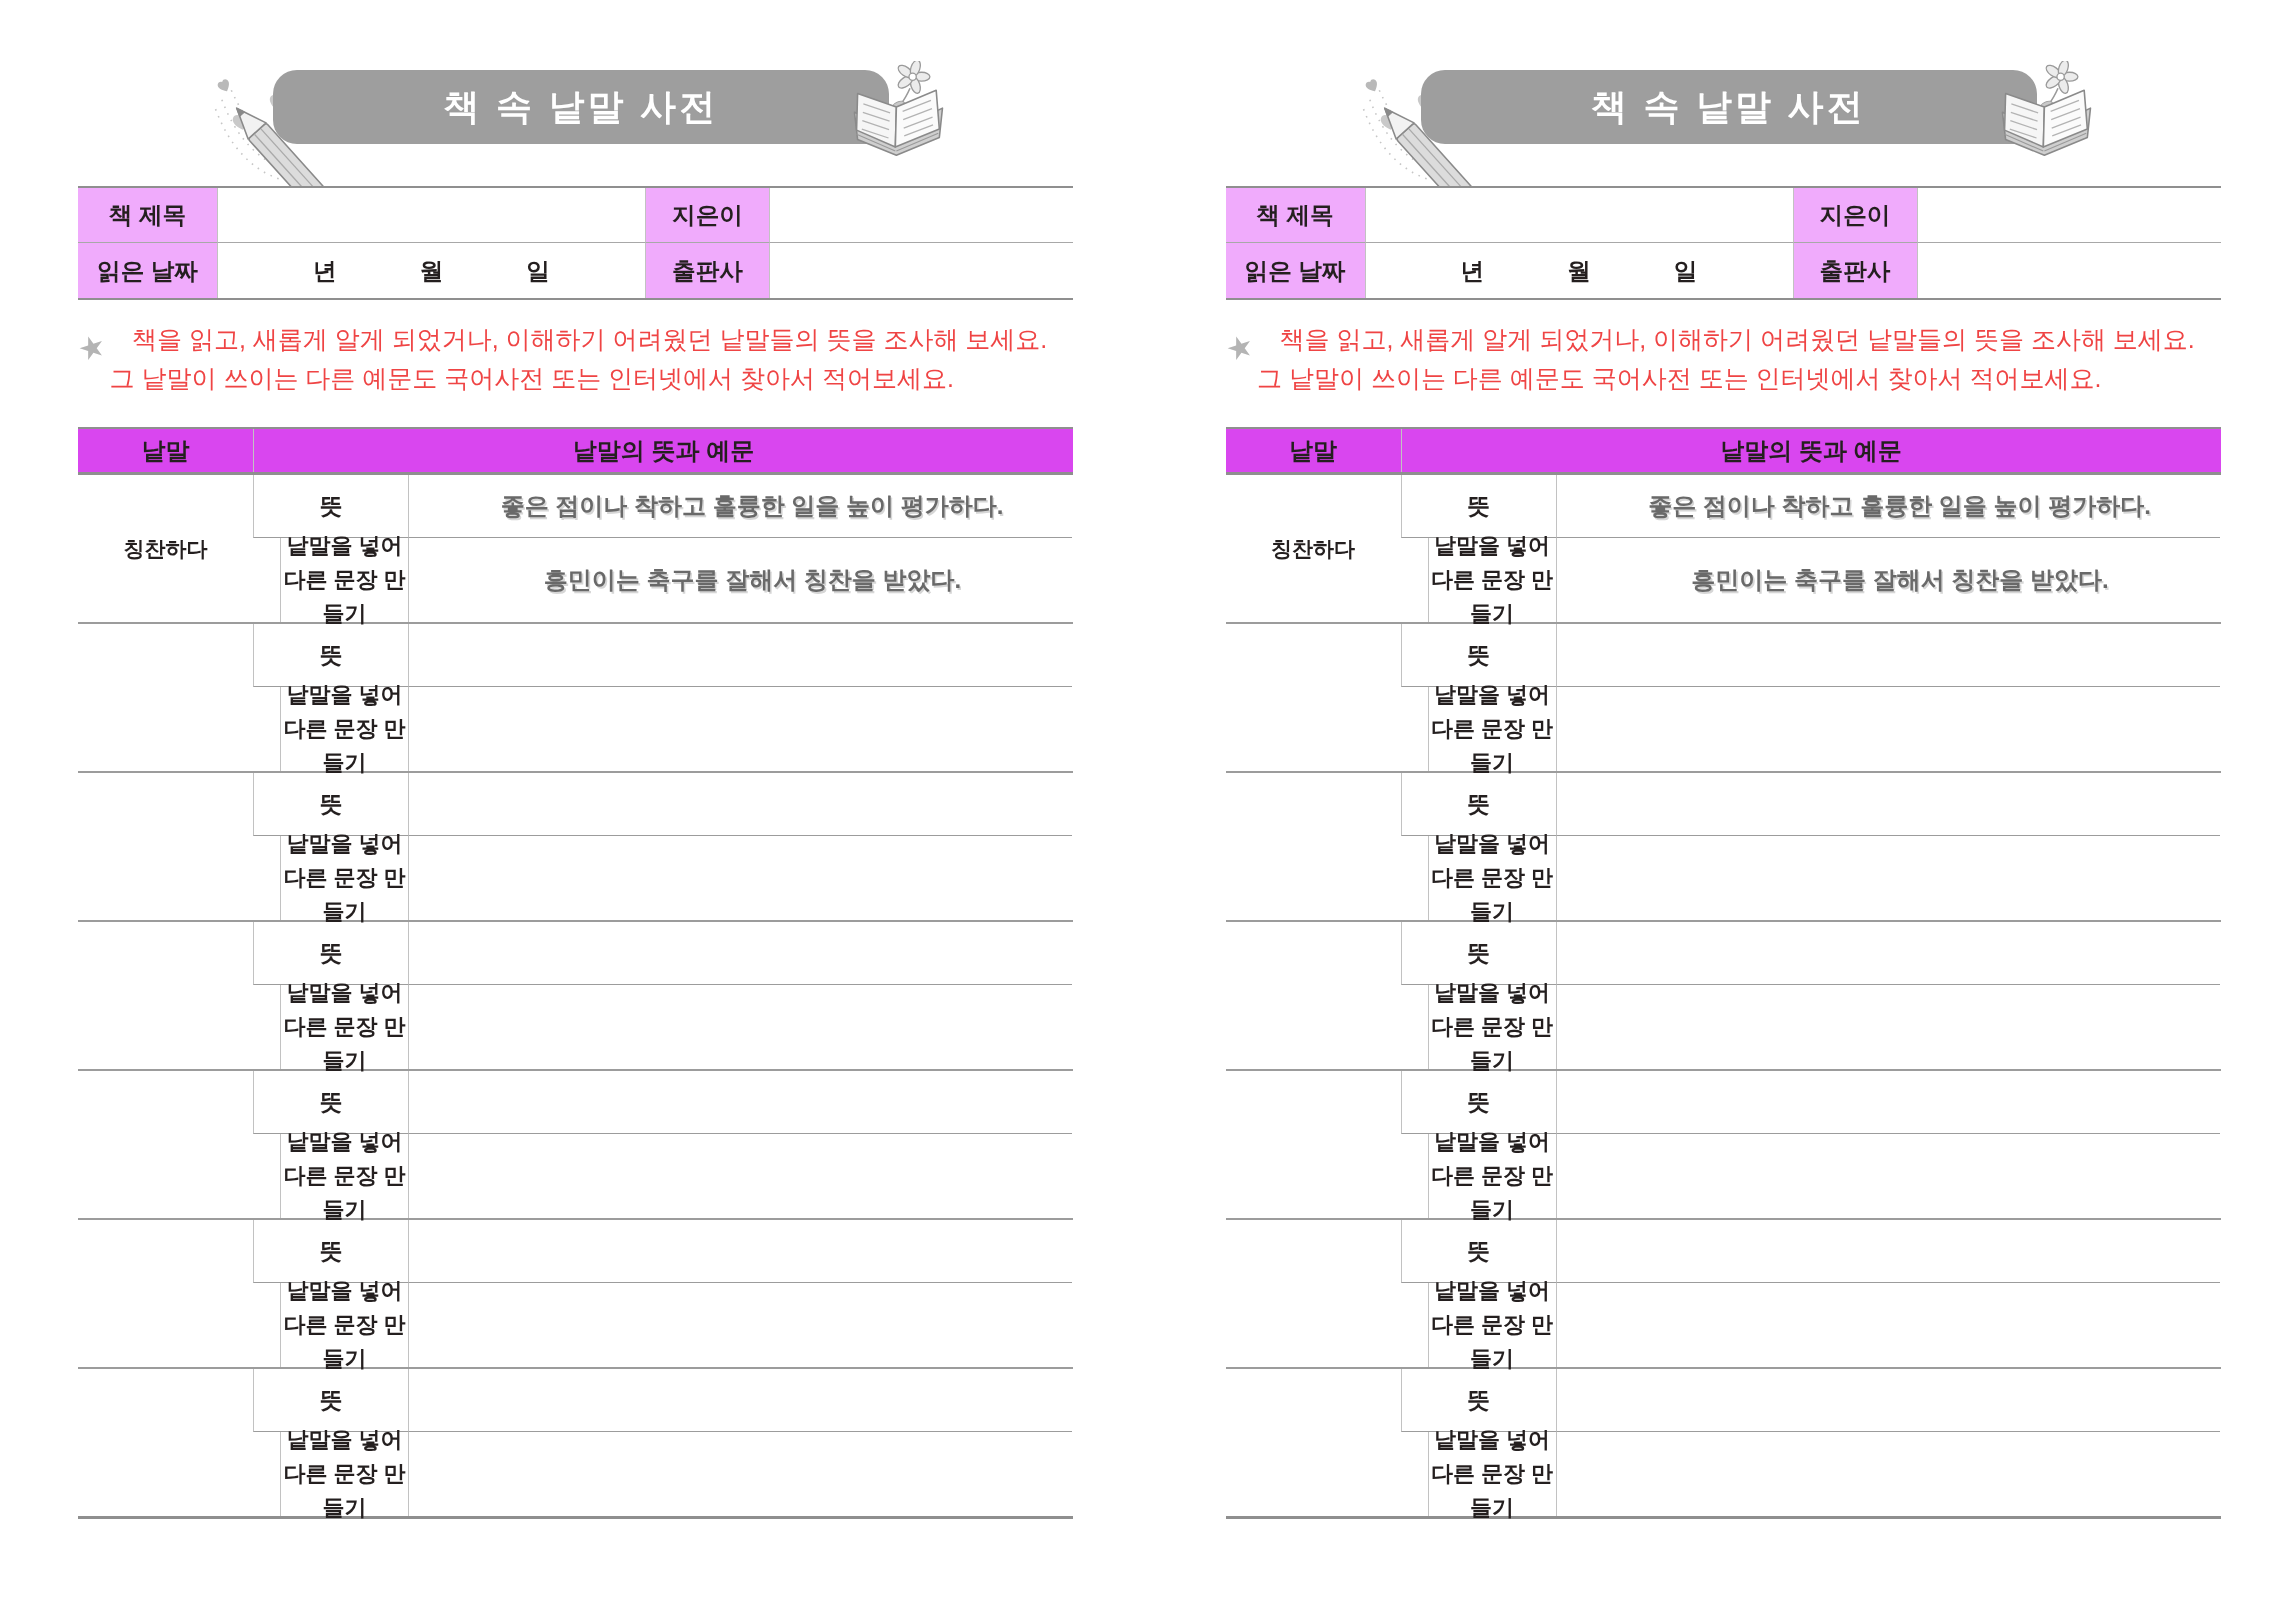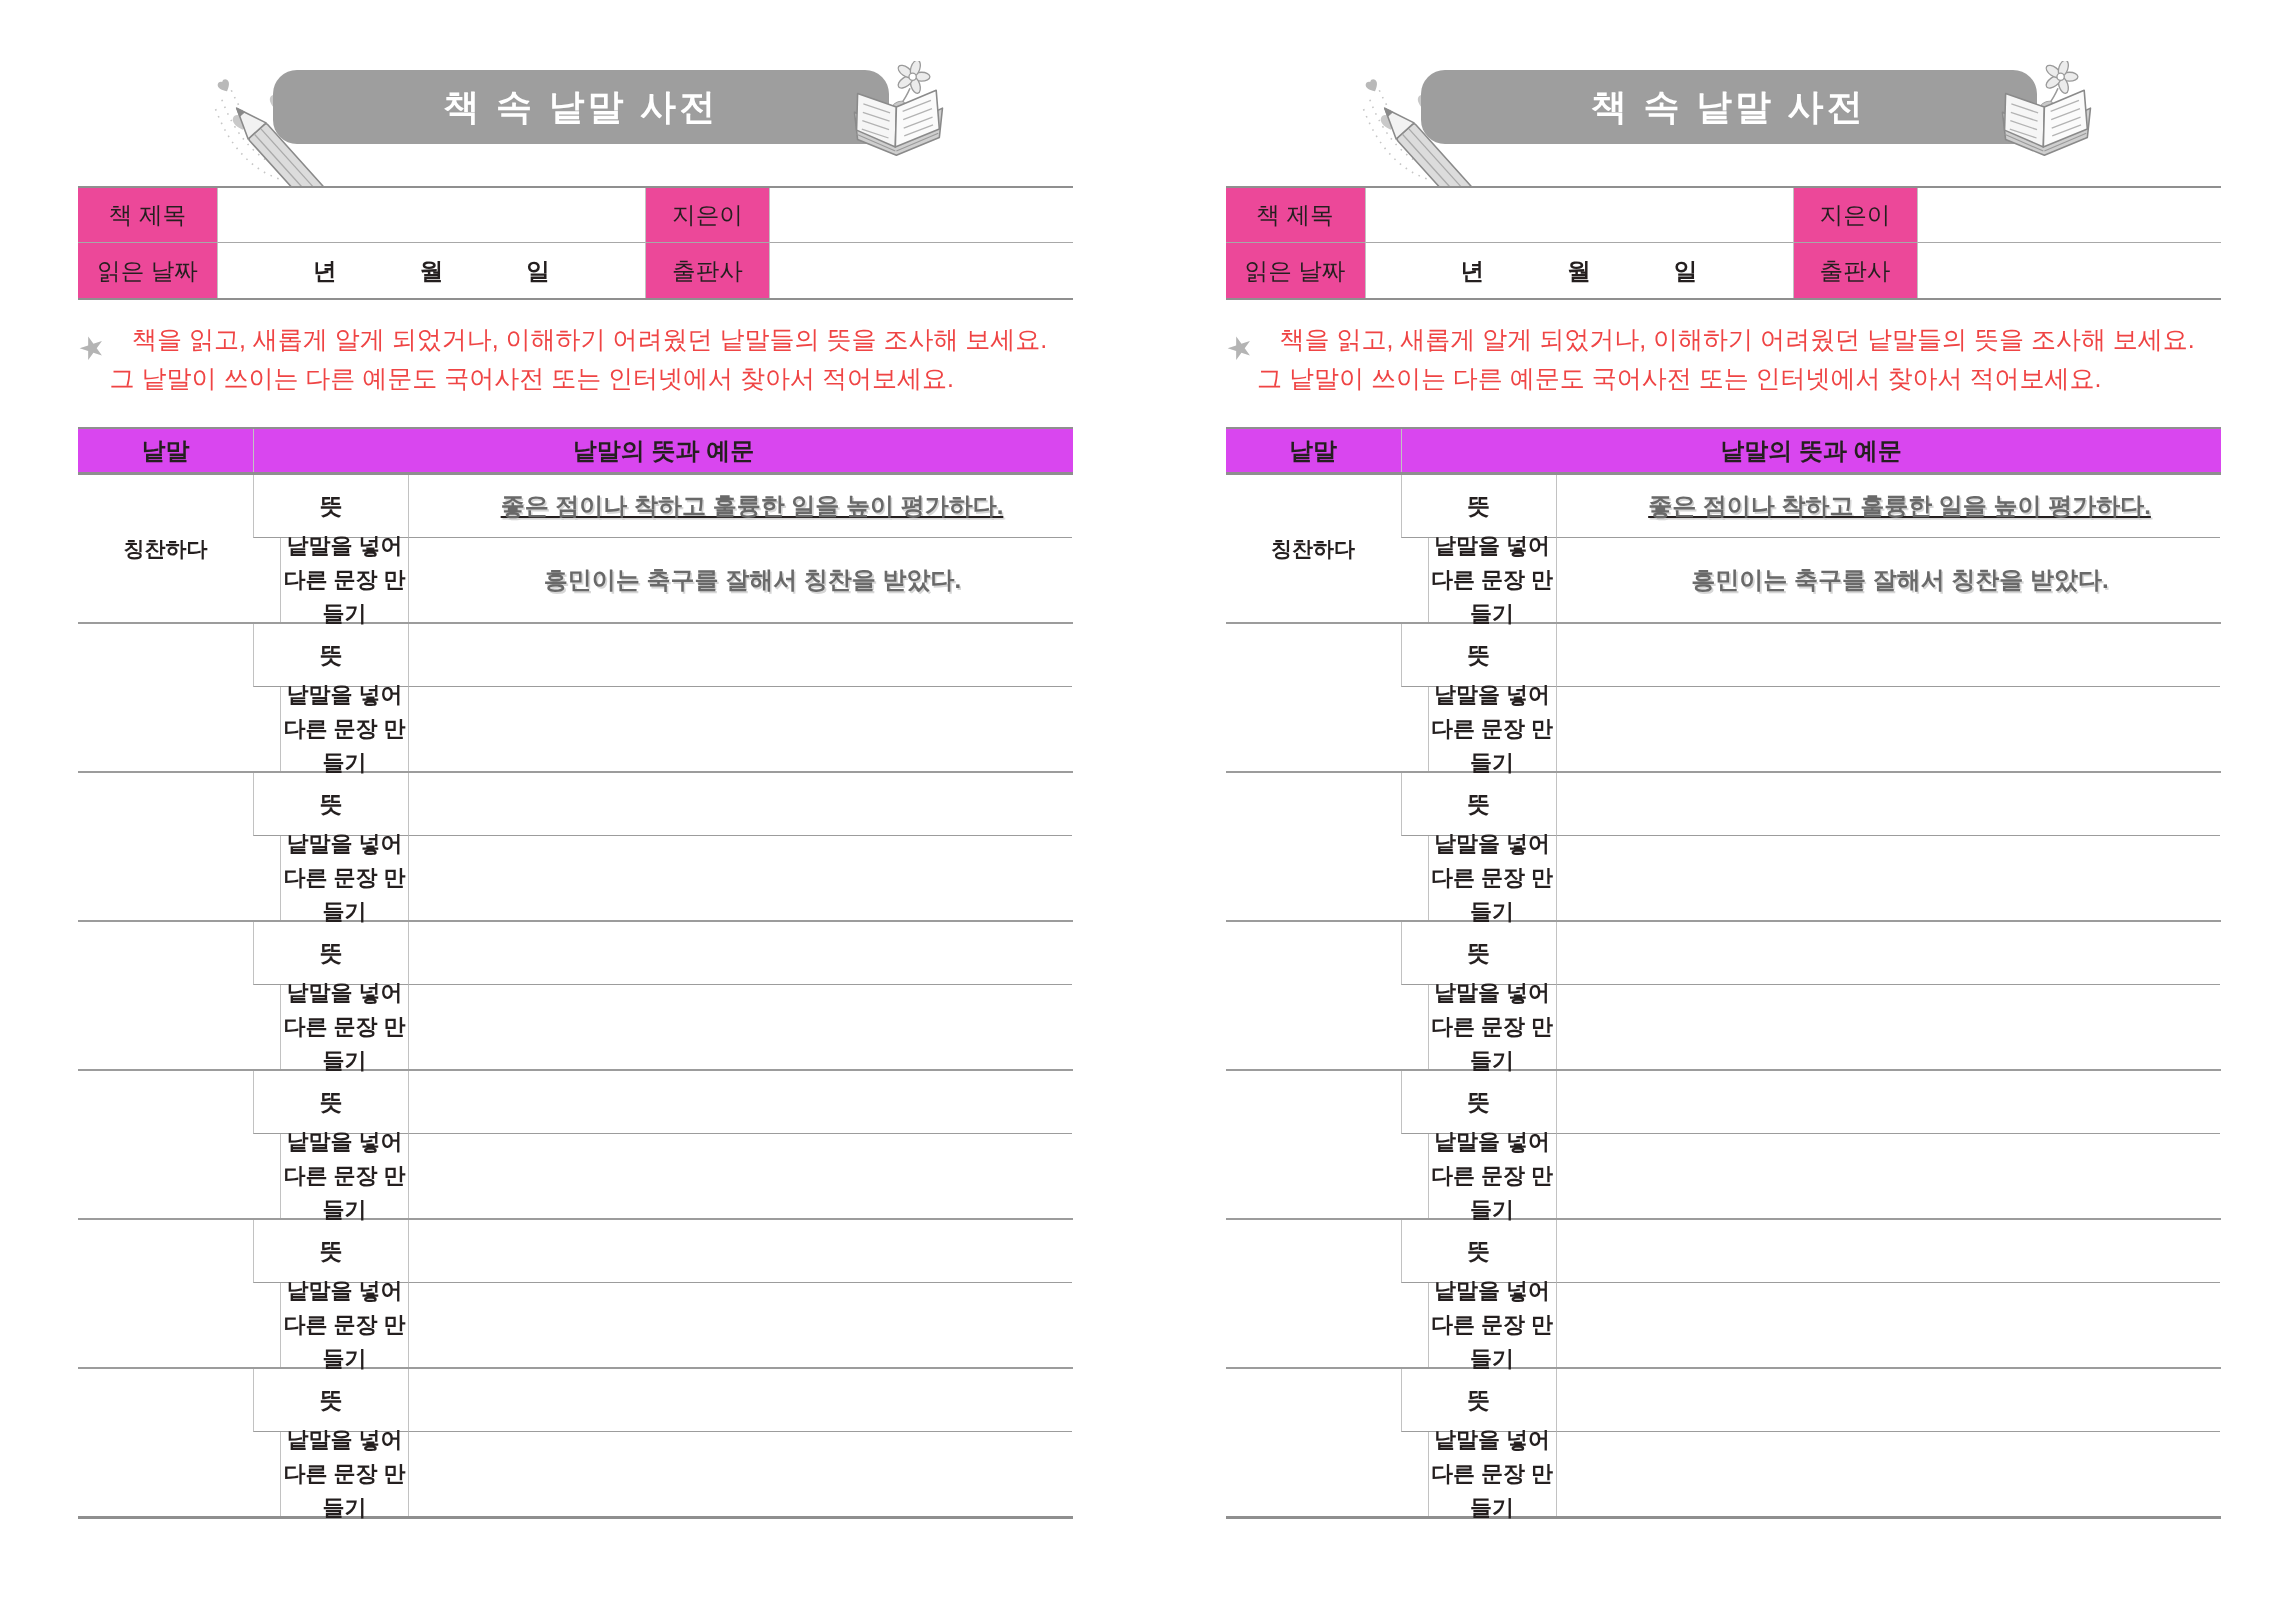--- a/index.html
+++ b/index.html
@@ -29,21 +29,21 @@
   
   .info-table {
     position:absolute; left:78px; top:186px; width:995px;
     display:grid; grid-template-columns:139px 428px 124px 304px;
     grid-template-rows:55px 55px;
     border-top:2.6px solid #8f8f8f; border-bottom:2.6px solid #8f8f8f;
   }
   .info-table > div { display:flex; align-items:center; justify-content:center; }
   .info-table > .r1 { border-bottom:1.1px solid #a8a8a8; }
   .info-table > .c2, .info-table > .c3, .info-table > .c4 { border-left:1.1px solid #c2c2c2; }
-  .info-lbl { background:#ec4899; font-size:23.6px; font-weight:400; }
+  .info-lbl { background:#f0abfc; font-size:23.6px; font-weight:700; }
   .info-val { background:#fff; }
   .date-val { gap:83px; font-size:23.6px; font-weight:700; }
 
   
   .instructions { position:absolute; left:78px; top:327px; width:1014px; }
   .instr-star {
     position:absolute; left:0; top:3.2px; font-size:30.5px; color:#b4b4b4;
     display:inline-block; transform:rotate(-18deg);
   }
   .instr-line { font-size:25px; font-weight:400; line-height:1.0; color:#ef4444; }
@@ -75,21 +75,21 @@
     font-size:21px; font-weight:700;text-align:center;
   }
   .cell-mlabel {
     grid-column:2; grid-row:1;
     border-left:1.1px solid #c2c2c2; border-bottom:1.6px solid #9c9c9c;
     font-size:23px; font-weight:700;
   }
   .cell-mvalue {
     grid-column:3; grid-row:1;
     border-left:1.1px solid #c2c2c2; border-bottom:1.6px solid #9c9c9c;
-    justify-content:flex-start; padding-left:23px;text-decoration:underline;
+    justify-content:flex-start; padding-left:23px;
   }
   .cell-slabel {
     grid-column:2; grid-row:2;
     border-left:1.1px solid #c2c2c2;
     font-size:22px; font-weight:700; text-align:center; line-height:1.55;
     flex-direction:column;
     margin-left:27px;
   }
   .cell-svalue {
     grid-column:3; grid-row:2;

